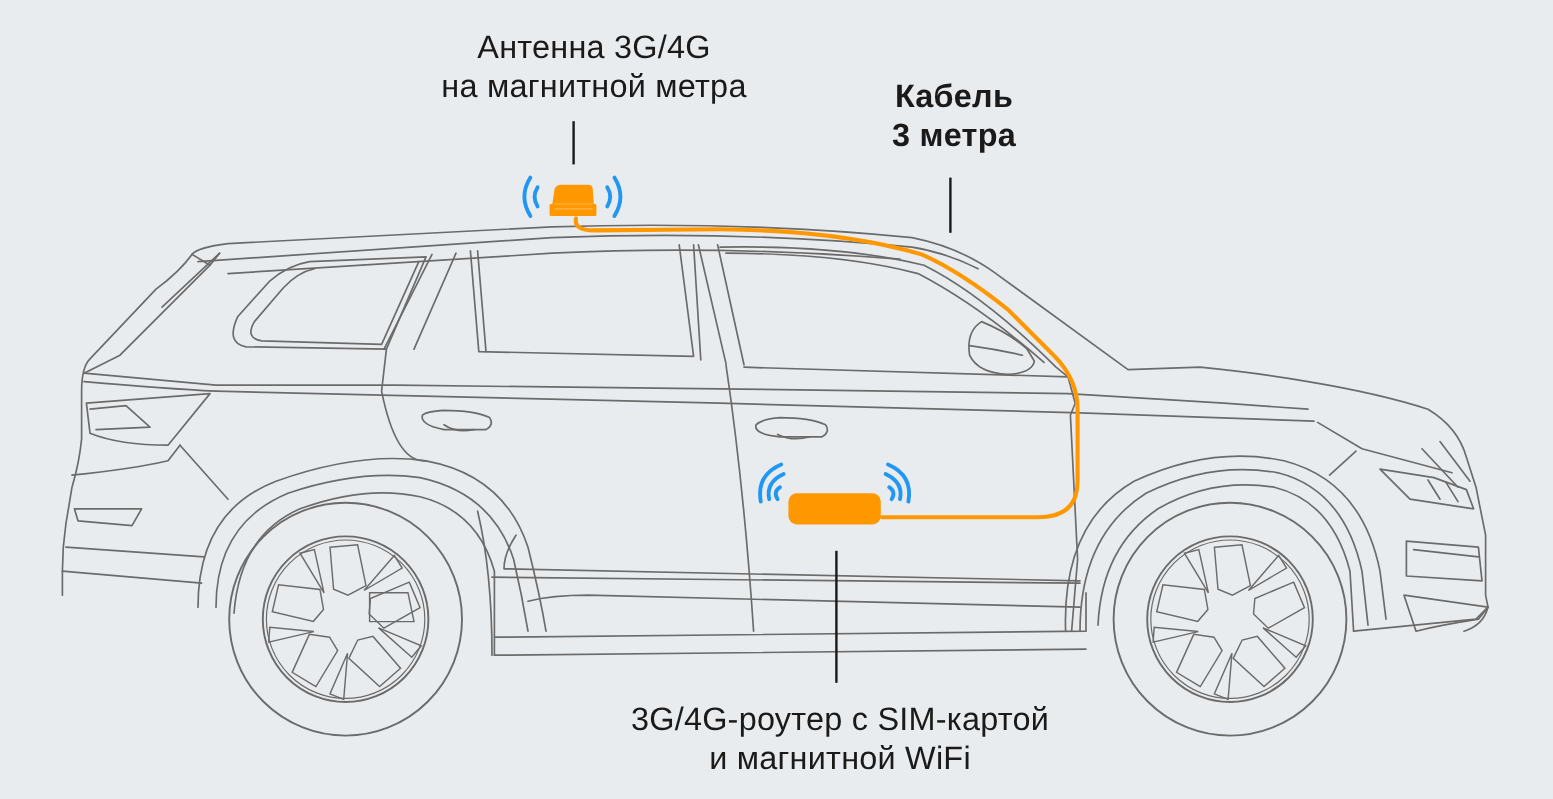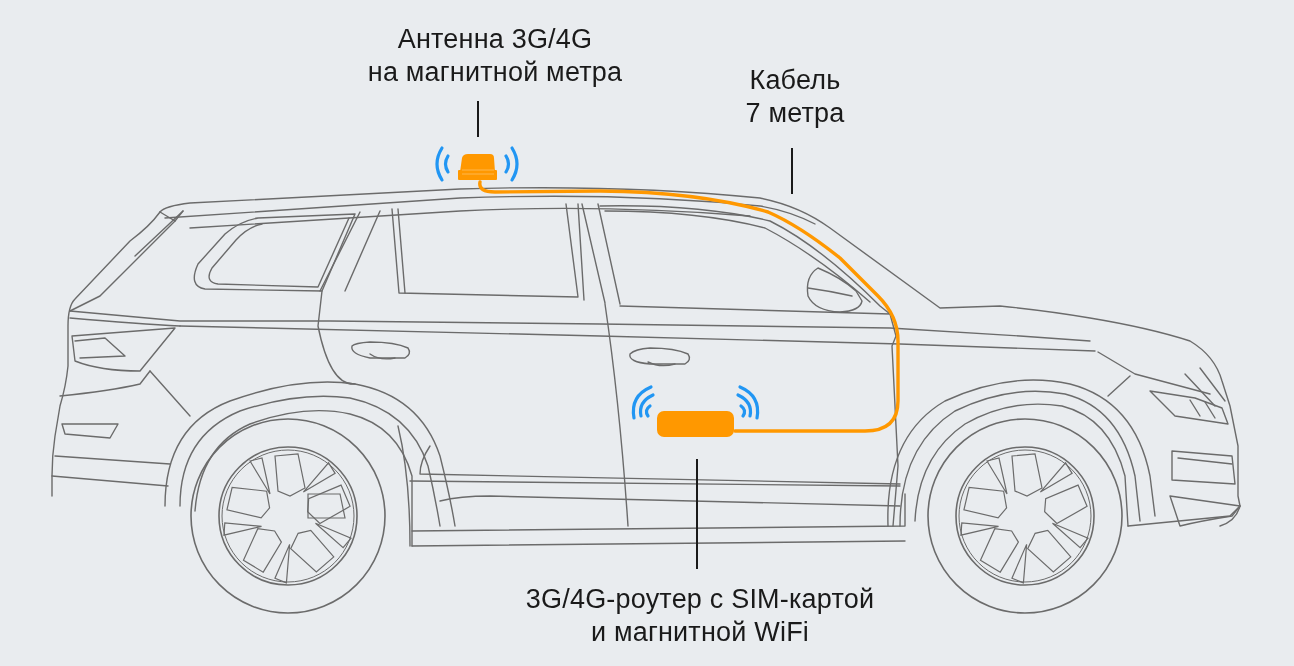--- a/index.html
+++ b/index.html
@@ -15,21 +15,21 @@
     position: absolute;
     color: #1a1a1a;
     font-size: 27px;
     line-height: 33px;
     text-align: center;
     white-space: nowrap;
     letter-spacing: 0.2px;
   }
   .label span { display: block; }
   #lbl-antenna { left: 300px; top: 17px; width: 390px; }
-  #lbl-cable   { left: 700px; top: 58px; width: 190px; }
+  #lbl-cable   { left: 700px; top: 58px; width: 190px; font-weight: bold; }
   #lbl-router  { left: 470px; top: 577px; width: 460px; text-align: center; }
   .leader { position: absolute; width: 2px; background: #1a1a1a; }
 </style>
 </head>
 <body>
 
 <div class="stage">
 
   <svg class="car" width="1294" height="666" viewBox="0 0 1294 666">
     <g fill="none" stroke="#6b6b6b" stroke-width="1.4" stroke-linecap="round" stroke-linejoin="round">
@@ -176,21 +176,21 @@
   </svg>
 
   <div class="label" id="lbl-antenna">
     <span>Антенна 3G/4G</span>
     <span>на магнитной метра</span>
   </div>
   <div class="leader" style="left:477px; top:95px; height:36px;"></div>
 
   <div class="label" id="lbl-cable">
     <span>Кабель</span>
-    <span>7 метра</span>
+    <span>3 метра</span>
   </div>
   <div class="leader" style="left:791px; top:142px; height:46px;"></div>
 
   <div class="leader" style="left:696px; top:453px; height:110px;"></div>
   <div class="label" id="lbl-router">
     <span>3G/4G-роутер с SIM-картой</span>
     <span>и магнитной WiFi</span>
   </div>
 
 </div>

